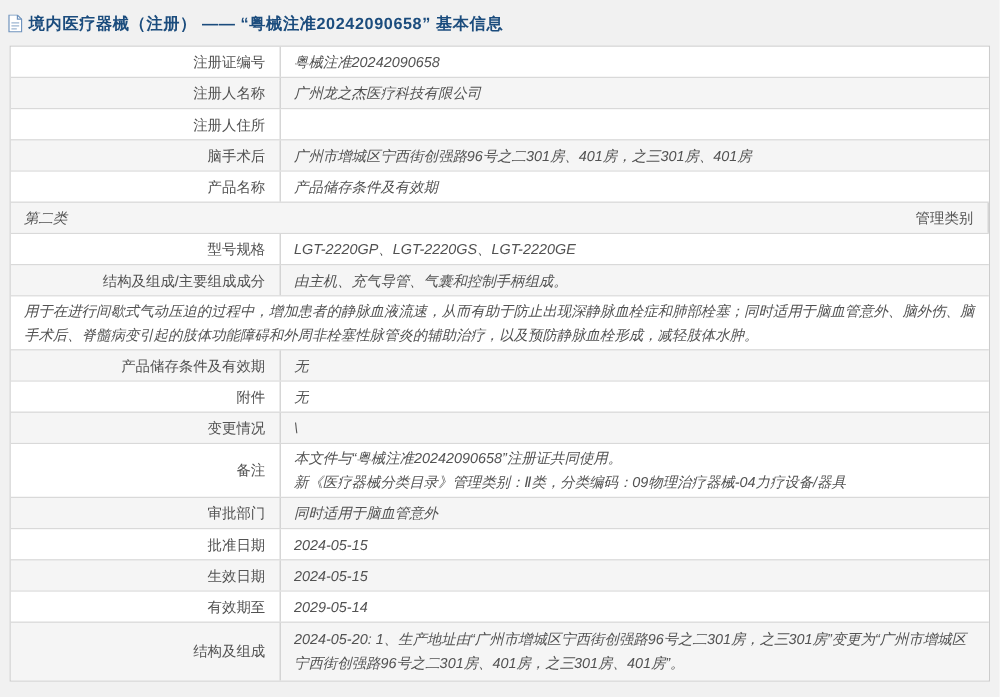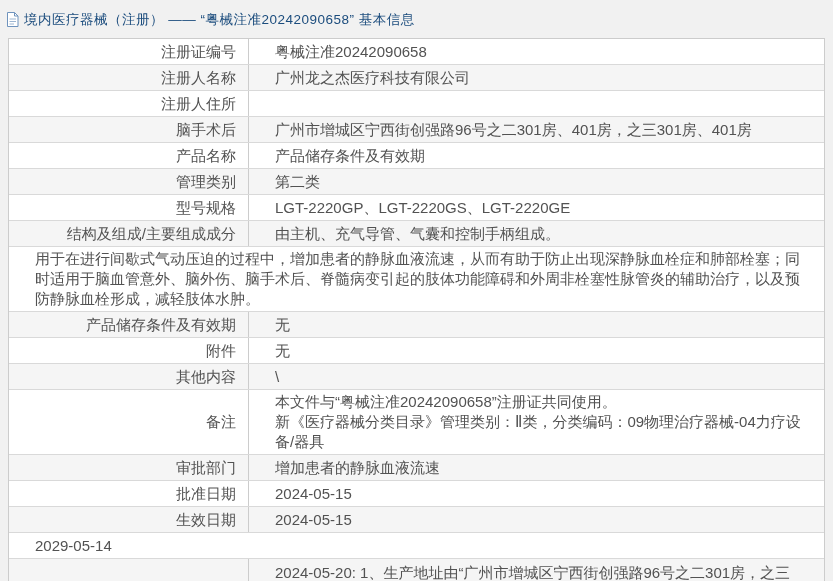--- a/index.html
+++ b/index.html
@@ -16,49 +16,49 @@
     background:var(--page-bg);
     font-family:"Liberation Sans","DejaVu Sans",sans-serif;
     color:var(--text);
   }
   .header{
     display:flex;align-items:center;gap:5px;
     padding:9px 0 0 6px;height:30px;
   }
   .doc-icon{display:inline-flex;width:13px;height:15px;flex:0 0 auto;}
   .title{
-    font-size:13.5px;font-weight:normal;color:var(--title-color);
+    font-size:13.5px;font-weight:bold;color:var(--title-color);
     letter-spacing:0.5px;white-space:nowrap;
   }
   .table{
     margin:8px 8px 0 8px;width:817px;
     background:#ffffff;
     border:1px solid var(--border);
   }
   .row{
     display:flex;align-items:stretch;
     border-top:1px solid #d9d9d9;
     background:#ffffff;
   }
   .row:first-child{border-top:none;}
   .row.alt{background:var(--alt-row);}
-  .cell{display:flex;align-items:center;font-size:15px;line-height:20px;margin-left:15px;}
+  .cell{display:flex;align-items:center;font-size:12px;line-height:20px;}
   .cell.label{
     width:225px;flex:0 0 225px;
     justify-content:flex-end;text-align:right;
     padding:2px 12px 2px 6px;
     border-right:1px solid var(--border);
     min-height:25px;
     gap:3px;
   }
   .cell.value{
     flex:1 1 auto;
     padding:2px 10px 2px 11px;
     min-height:25px;
-    flex-direction:column;align-items:flex-end;justify-content:center;
+    flex-direction:column;align-items:flex-end;justify-content:center;font-style:italic;
   }
   .cell.value > *{width:100%;}
   .row.tall .cell{padding-top:4px;padding-bottom:4px;}
 </style>
 </head>
 <body>
 
 <div class="header">
   <span class="doc-icon">
     <svg viewBox="0 0 13 15" width="13" height="15">
@@ -104,26 +104,26 @@
     </div>
     <div class="row">
       <div class="cell label">
         <span>产品名称</span>
       </div>
       <div class="cell value">
         <span>产品储存条件及有效期</span>
       </div>
     </div>
     <div class="row alt">
+      <div class="cell value">
+        <span>第二类</span>
+      </div>
       <div class="cell label">
         <span>管理类别</span>
       </div>
-      <div class="cell value">
-        <span>第二类</span>
-      </div>
     </div>
     <div class="row">
       <div class="cell label">
         <span>型号规格</span>
       </div>
       <div class="cell value">
         <span>LGT-2220GP、LGT-2220GS、LGT-2220GE</span>
       </div>
     </div>
     <div class="row alt">
@@ -150,60 +150,63 @@
     <div class="row">
       <div class="cell label">
         <span>附件</span>
       </div>
       <div class="cell value">
         <span>无</span>
       </div>
     </div>
     <div class="row alt">
       <div class="cell label">
-        <span>其他内容</span>
+        <span>变更情况</span>
       </div>
       <div class="cell value">
         <span>\</span>
       </div>
     </div>
     <div class="row">
       <div class="cell label">
         <span>备注</span>
       </div>
       <div class="cell value">
         <div>本文件与“粤械注准20242090658”注册证共同使用。</div>
         <div>新《医疗器械分类目录》管理类别：Ⅱ类，分类编码：09物理治疗器械-04力疗设备/器具</div>
       </div>
     </div>
     <div class="row alt">
       <div class="cell label">
         <span>审批部门</span>
       </div>
       <div class="cell value">
-        <span>增加患者的静脉血液流速</span>
+        <span>同时适用于脑血管意外</span>
       </div>
     </div>
     <div class="row">
       <div class="cell label">
         <span>批准日期</span>
       </div>
       <div class="cell value">
         <span>2024-05-15</span>
       </div>
     </div>
     <div class="row alt">
       <div class="cell label">
         <span>生效日期</span>
       </div>
       <div class="cell value">
         <span>2024-05-15</span>
       </div>
     </div>
     <div class="row">
+      <div class="cell label">
+        <span>有效期至</span>
+      </div>
       <div class="cell value">
         <span>2029-05-14</span>
       </div>
     </div>
     <div class="row alt tall">
       <div class="cell label">
         <span>结构及组成</span>
       </div>
       <div class="cell value">
         <span>2024-05-20: 1、生产地址由“广州市增城区宁西街创强路96号之二301房，之三301房”变更为“广州市增城区宁西街创强路96号之二301房、401房，之三301房、401房”。</span>

